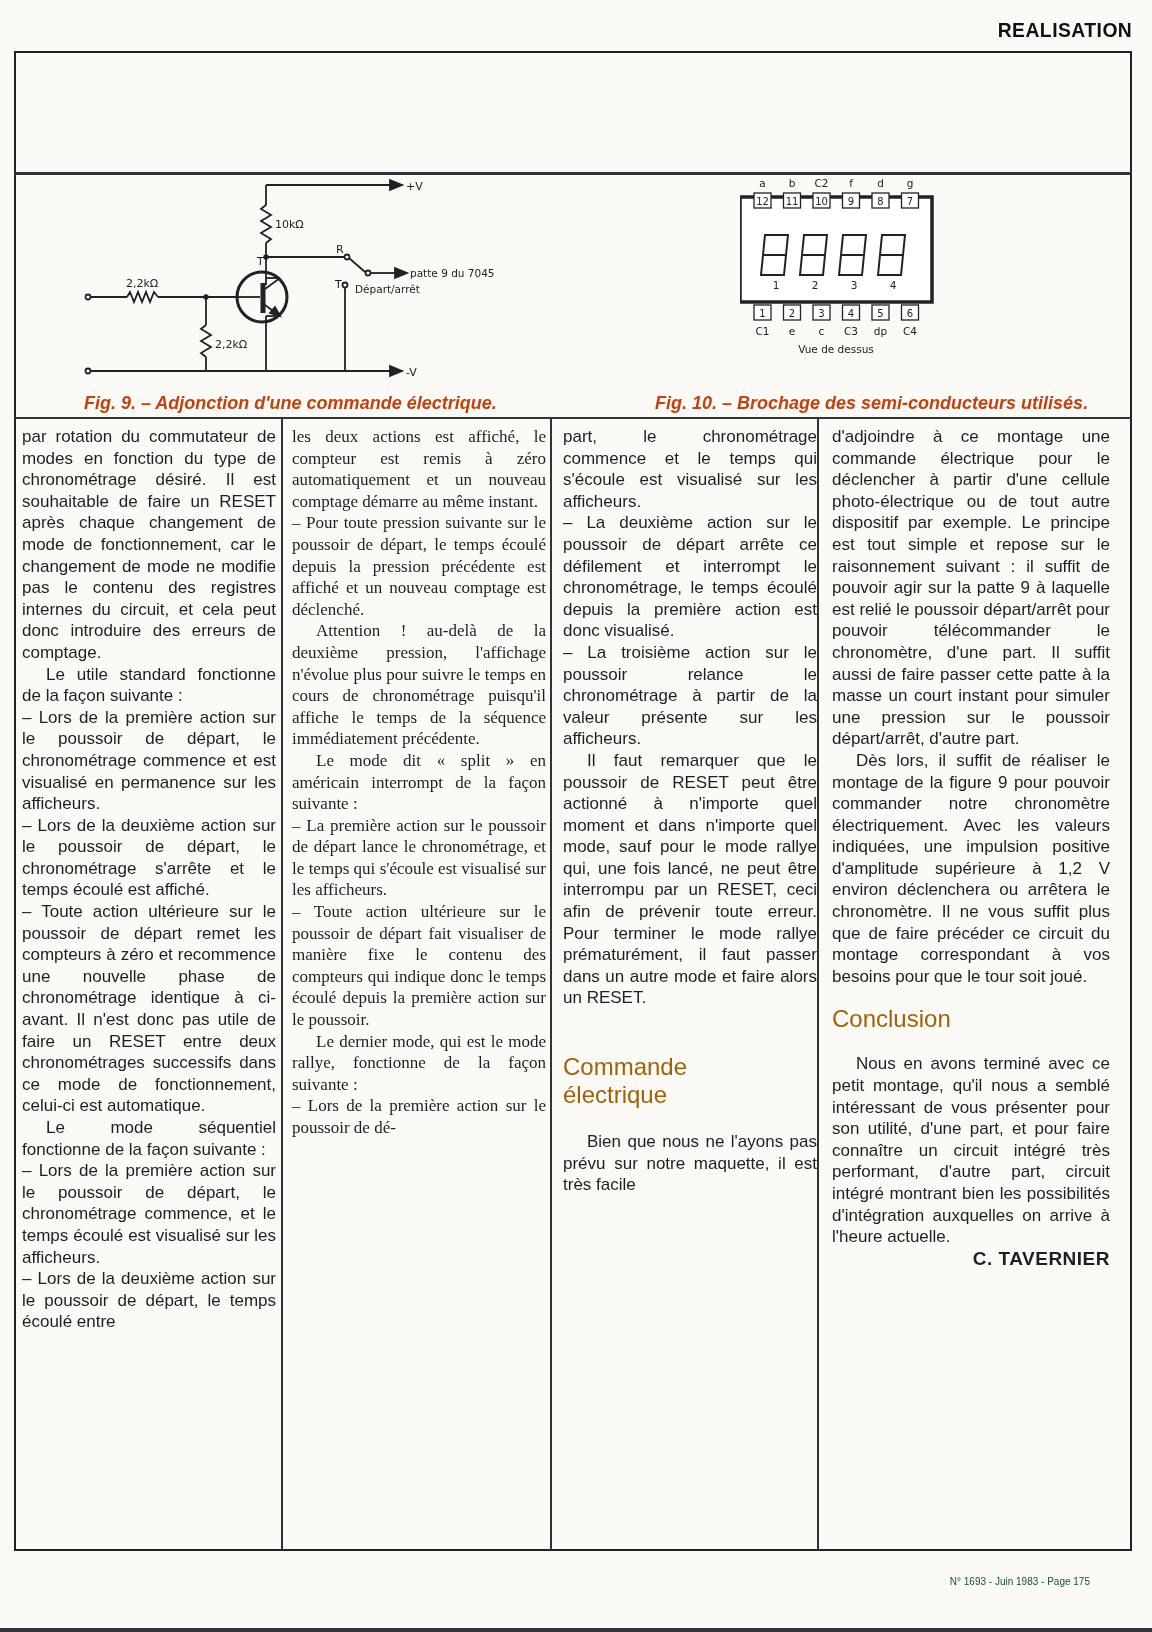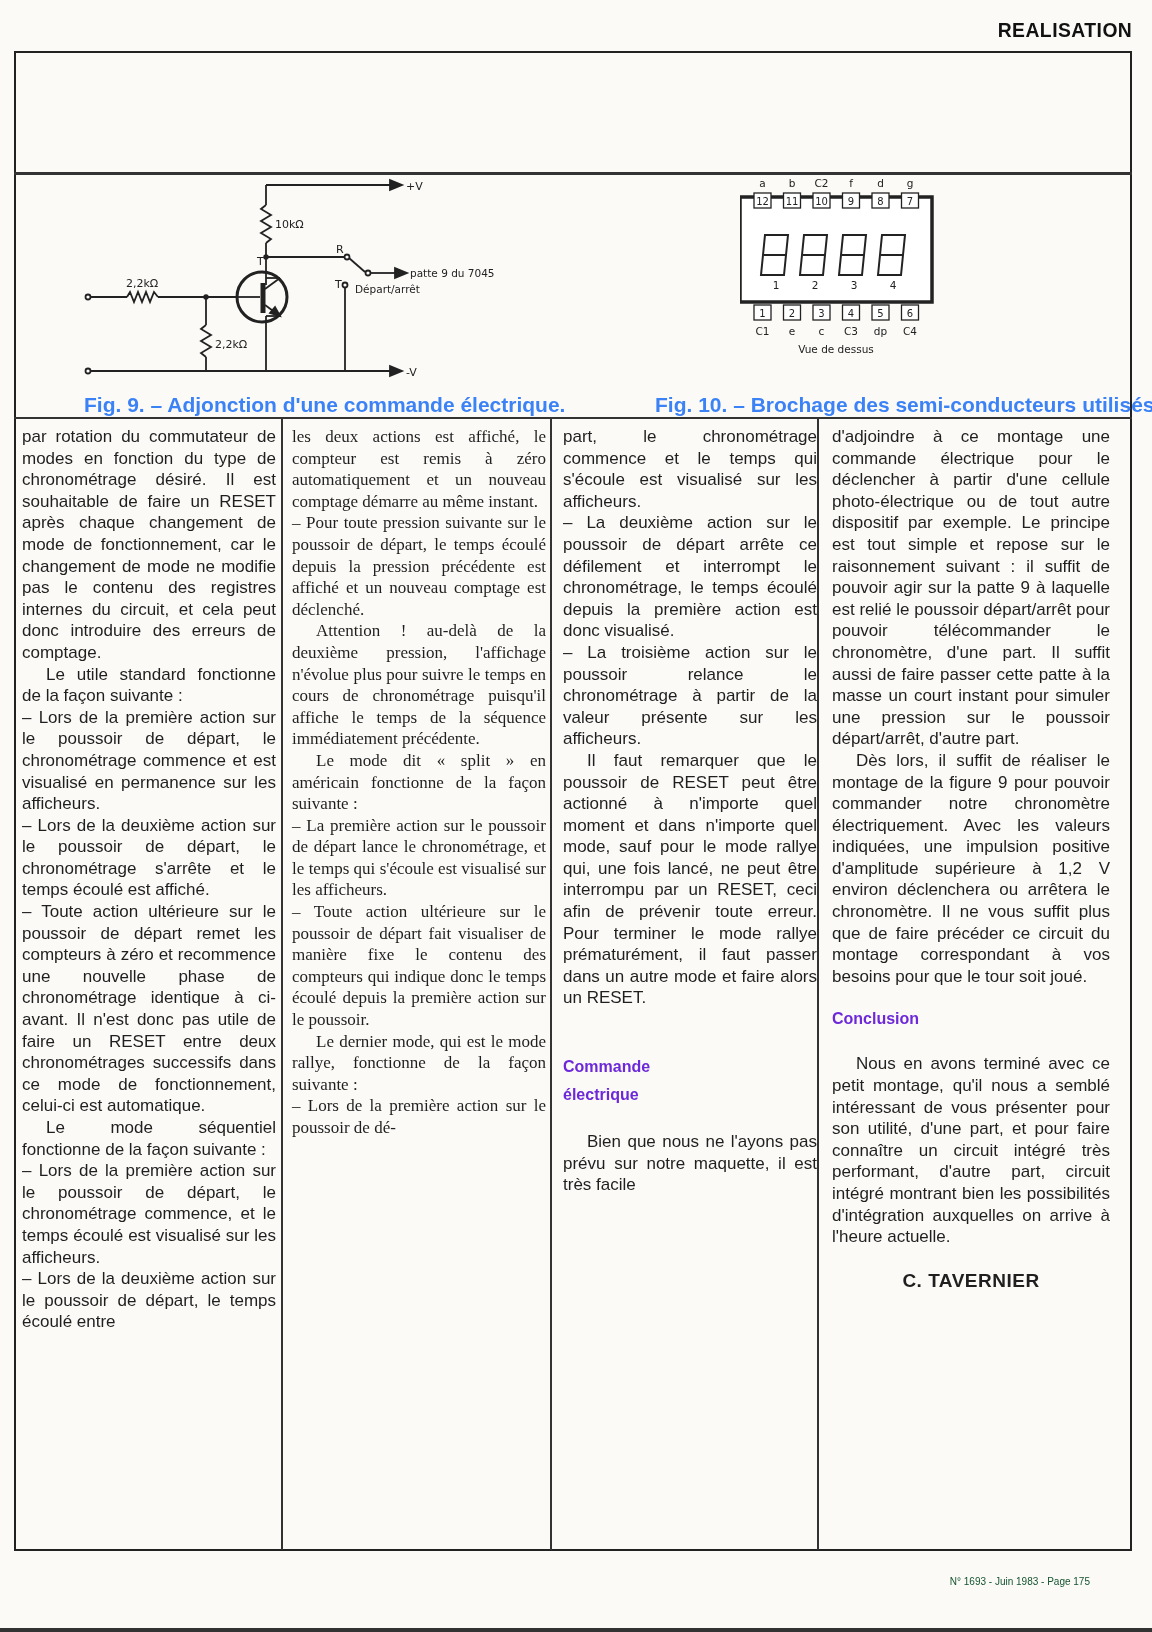--- a/index.html
+++ b/index.html
@@ -20,36 +20,36 @@
   }
   .top-blank {
     position: absolute; left: 14px; top: 51px; width: 1118px; height: 124px;
     border-bottom: 3px solid #333; box-sizing: border-box;
   }
   .fig-row-line {
     position: absolute; left: 14px; top: 417px; width: 1118px; height: 2px; background: #333;
   }
   .col-rule { position: absolute; top: 418px; height: 1132px; width: 2px; background: #333; }
   .fig-caption {
-    position: absolute; font-weight: bold; font-size: 21px; color: #3b82f6;
-    font-family: "Liberation Sans", sans-serif; white-space: nowrap;
+    position: absolute; font-weight: bold; font-size: 18px; color: #c2410c;
+    font-family: "Liberation Sans", sans-serif; white-space: nowrap; font-style: italic;
   }
   svg text { font-family: "DejaVu Sans", sans-serif; fill: #222; }
   .column {
     position: absolute; top: 426px; width: 254px;
     font-family: "Liberation Sans", sans-serif; font-size: 17px; line-height: 21.6px;
     color: #1f1f1f;
   }
   .column p { margin: 0; text-align: justify; text-align-last: left; }
   .column p.indent { text-indent: 24px; }
   .column h2 {
-    font-family: "Liberation Sans", sans-serif; font-weight: bold; font-size: 16px;
-    line-height: 28px; margin: 0; color: #6d28d9;
-  }
-  .signature { text-align: center; font-weight: bold; font-size: 19px; margin-top: 22px; letter-spacing: 0.5px; }
+    font-family: "Liberation Sans", sans-serif; font-weight: normal; font-size: 24px;
+    line-height: 28px; margin: 0; color: #a16207;
+  }
+  .signature { text-align: right; font-weight: bold; font-size: 19px; margin-top: 0; letter-spacing: 0.5px; }
   .footer {
     position: absolute; right: 62px; top: 1576px;
     font-weight: normal; font-size: 10px; color: #14532d;
   }
   .bottom-bar { position: absolute; left: 0; top: 1628px; width: 1152px; height: 4px; background: #333; }
 </style>
 </head>
 <body>
 
 <div class="section-header">REALISATION</div>
@@ -195,21 +195,21 @@
     <p>– Lors de la deuxième action sur le poussoir de départ, le chronométrage s'arrête et le temps écoulé est affiché.</p>
     <p>– Toute action ultérieure sur le poussoir de départ remet les compteurs à zéro et recommence une nouvelle phase de chronométrage identique à ci-avant. Il n'est donc pas utile de faire un RESET entre deux chronométrages successifs dans ce mode de fonctionnement, celui-ci est automatique.</p>
     <p class="indent">Le mode séquentiel fonctionne de la façon suivante :</p>
     <p>– Lors de la première action sur le poussoir de départ, le chronométrage commence, et le temps écoulé est visualisé sur les afficheurs.</p>
     <p>– Lors de la deuxième action sur le poussoir de départ, le temps écoulé entre</p>
   </div>
 <div class="column" style="left:292px;font-family:Liberation Serif, serif;">
     <p>les deux actions est affiché, le compteur est remis à zéro automatiquement et un nouveau comptage démarre au même instant.</p>
     <p>– Pour toute pression suivante sur le poussoir de départ, le temps écoulé depuis la pression précédente est affiché et un nouveau comptage est déclenché.</p>
     <p class="indent">Attention ! au-delà de la deuxième pression, l'affichage n'évolue plus pour suivre le temps en cours de chronométrage puisqu'il affiche le temps de la séquence immédiatement précédente.</p>
-    <p class="indent">Le mode dit « split » en américain fonctionne de la façon suivante :</p>
+    <p class="indent">Le mode dit « split » en américain interrompt de la façon suivante :</p>
     <p>– La première action sur le poussoir de départ lance le chronométrage, et le temps qui s'écoule est visualisé sur les afficheurs.</p>
     <p>– Toute action ultérieure sur le poussoir de départ fait visualiser de manière fixe le contenu des compteurs qui indique donc le temps écoulé depuis la première action sur le poussoir.</p>
     <p class="indent">Le dernier mode, qui est le mode rallye, fonctionne de la façon suivante :</p>
     <p>– Lors de la première action sur le poussoir de dé-</p>
   </div>
 <div class="column" style="left:563px;">
     <p>part, le chronométrage commence et le temps qui s'écoule est visualisé sur les afficheurs.</p>
     <p>– La deuxième action sur le poussoir de départ arrête ce défilement et interrompt le chronométrage, le temps écoulé depuis la première action est donc visualisé.</p>
     <p>– La troisième action sur le poussoir relance le chronométrage à partir de la valeur présente sur les afficheurs.</p>
     <p class="indent">Il faut remarquer que le poussoir de RESET peut être actionné à n'importe quel moment et dans n'importe quel mode, sauf pour le mode rallye qui, une fois lancé, ne peut être interrompu par un RESET, ceci afin de prévenir toute erreur. Pour terminer le mode rallye prématurément, il faut passer dans un autre mode et faire alors un RESET.</p>

